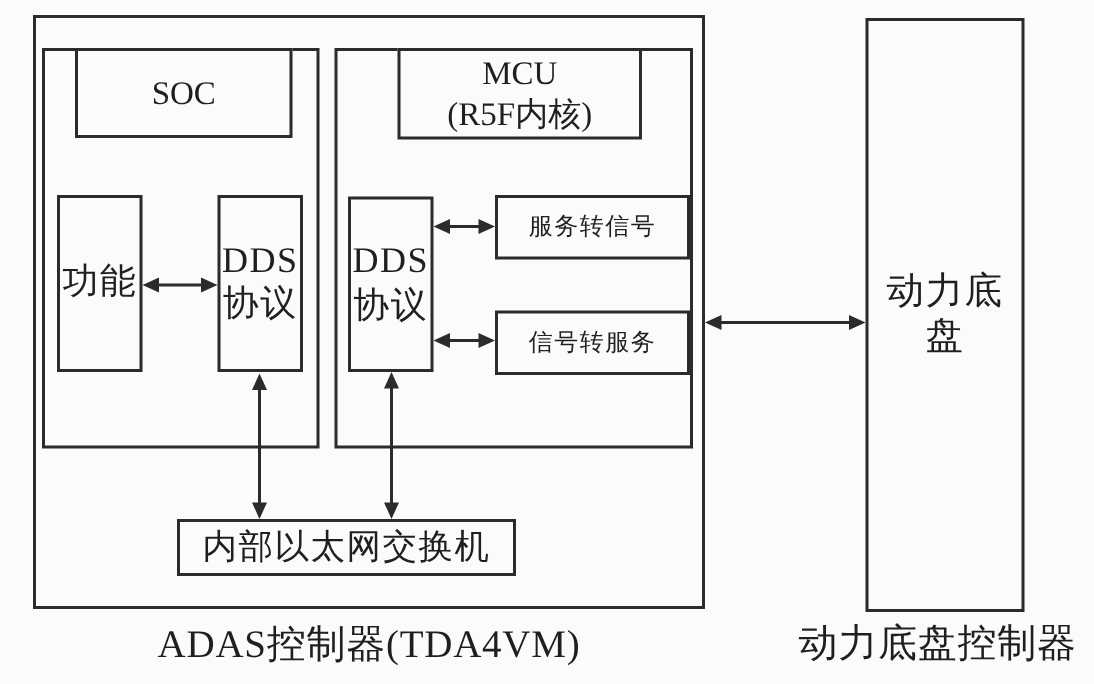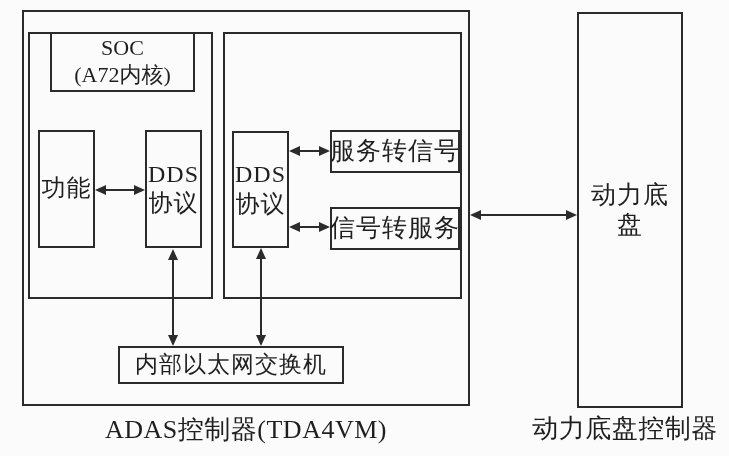--- a/index.html
+++ b/index.html
@@ -21,21 +21,21 @@
     border:2px solid var(--line);
     box-sizing:border-box;
     display:flex;flex-direction:column;
     align-items:center;justify-content:center;
     text-align:center;
     line-height:1.22;
   }
   .panel{background:transparent;}
   .titlebox{font-size:22px;background:var(--bg);}
   .vbox{font-size:24px;letter-spacing:1px;}
-  .hbox{font-size:25px;letter-spacing:1px;white-space:nowrap;}
+  .hbox{font-size:16px;letter-spacing:1px;white-space:nowrap;}
   .switchbox{font-size:23px;letter-spacing:1px;white-space:nowrap;}
   .tallbox{font-size:25px;letter-spacing:1px;}
   .caption{
     position:absolute;
     font-size:26px;
     text-align:center;
     white-space:nowrap;
     letter-spacing:0.5px;
   }
   .floatlabel{
@@ -58,31 +58,34 @@
 </head>
 <body>
 
 <div class="stage">
 
   <div class="box panel" style="left:22px;top:10px;width:448px;height:396px;"></div>
 
   <div class="box panel" style="left:28px;top:32px;width:185px;height:267px;"></div>
   <div class="box titlebox" style="left:50px;top:32px;width:145px;height:60px;">
     <div>SOC</div>
-    <div>(A72内核)</div>
   </div>
   <div class="box vbox" style="left:38px;top:130px;width:57px;height:118px;">
     <div>功能</div>
   </div>
   <div class="box vbox" style="left:145px;top:130px;width:57px;height:118px;">
     <div>DDS</div>
     <div>协议</div>
   </div>
 
   <div class="box panel" style="left:223px;top:32px;width:239px;height:267px;"></div>
+  <div class="box titlebox" style="left:265px;top:32px;width:163px;height:61px;">
+    <div>MCU</div>
+    <div>(R5F内核)</div>
+  </div>
   <div class="box vbox" style="left:232px;top:131px;width:57px;height:117px;">
     <div>DDS</div>
     <div>协议</div>
   </div>
   <div class="box hbox" style="left:330px;top:130px;width:130px;height:43px;">
     <div>服务转信号</div>
   </div>
   <div class="box hbox" style="left:330px;top:207px;width:130px;height:43px;">
     <div>信号转服务</div>
   </div>

